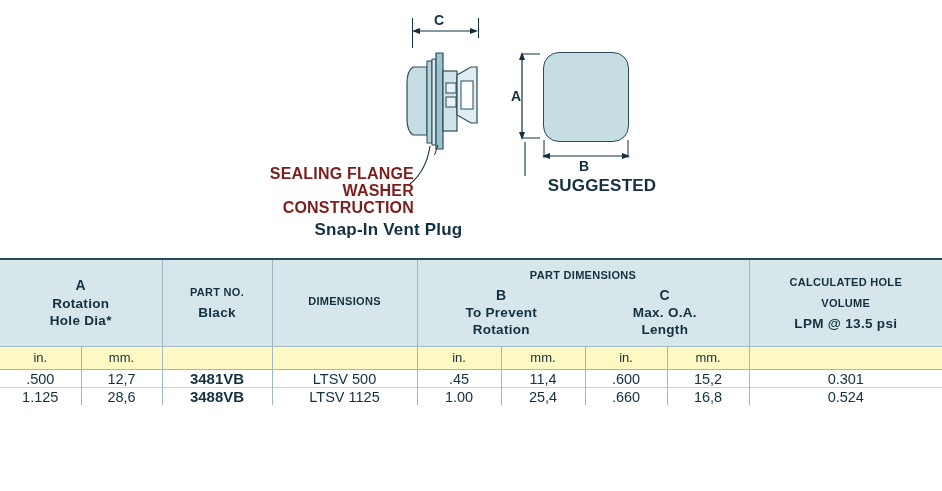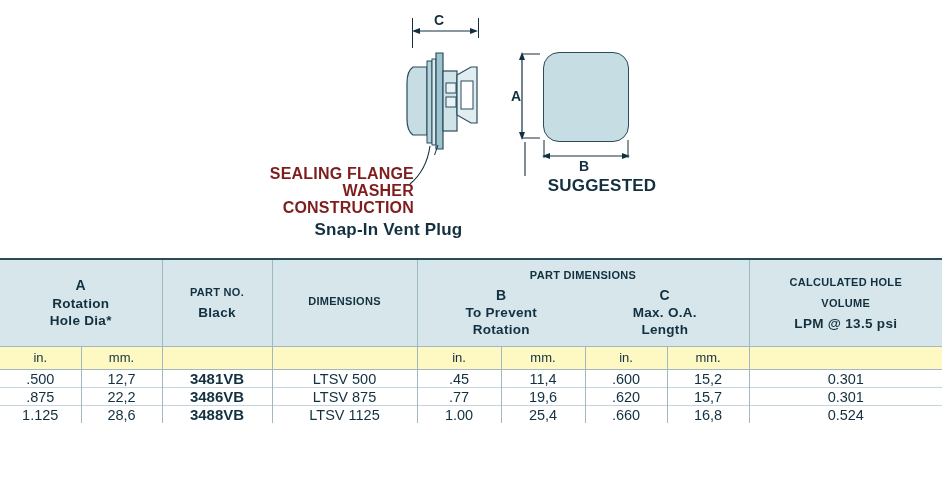--- a/index.html
+++ b/index.html
@@ -364,31 +364,20 @@
         <td class="colsep">12,7</td>
         <td class="part colsep">3481VB</td>
         <td class="colsep">LTSV 500</td>
         <td class="thin-sep">.45</td>
         <td class="colsep">11,4</td>
         <td class="thin-sep">.600</td>
         <td class="colsep">15,2</td>
         <td style="border-right:none;">0.301</td>
       </tr>
       <tr>
-        <td class="thin-sep" style="border-left:none;">.875</td>
-        <td class="colsep">22,2</td>
-        <td class="part colsep">3486VB</td>
-        <td class="colsep">LTSV 875</td>
-        <td class="thin-sep">.77</td>
-        <td class="colsep">19,6</td>
-        <td class="thin-sep">.620</td>
-        <td class="colsep">15,7</td>
-        <td style="border-right:none;">0.301</td>
-      </tr>
-      <tr>
         <td class="thin-sep" style="border-left:none;">1.125</td>
         <td class="colsep">28,6</td>
         <td class="part colsep">3488VB</td>
         <td class="colsep">LTSV 1125</td>
         <td class="thin-sep">1.00</td>
         <td class="colsep">25,4</td>
         <td class="thin-sep">.660</td>
         <td class="colsep">16,8</td>
         <td style="border-right:none;">0.524</td>
       </tr>

